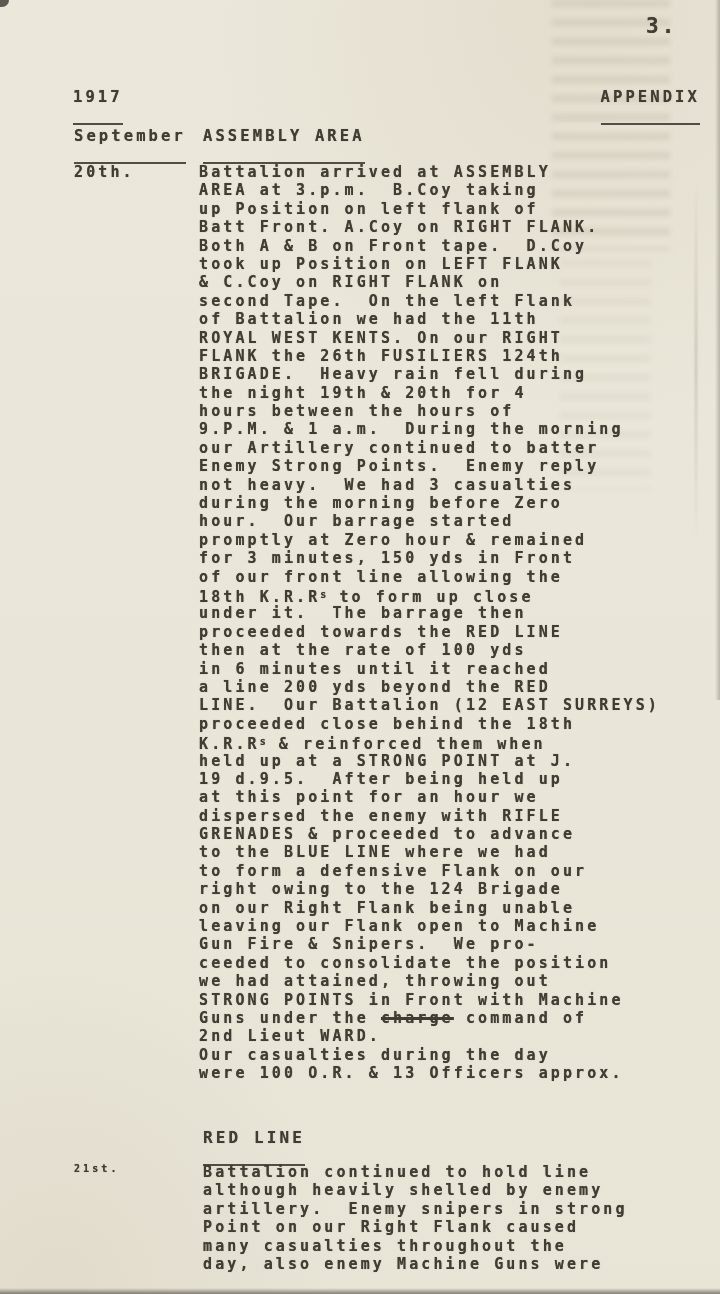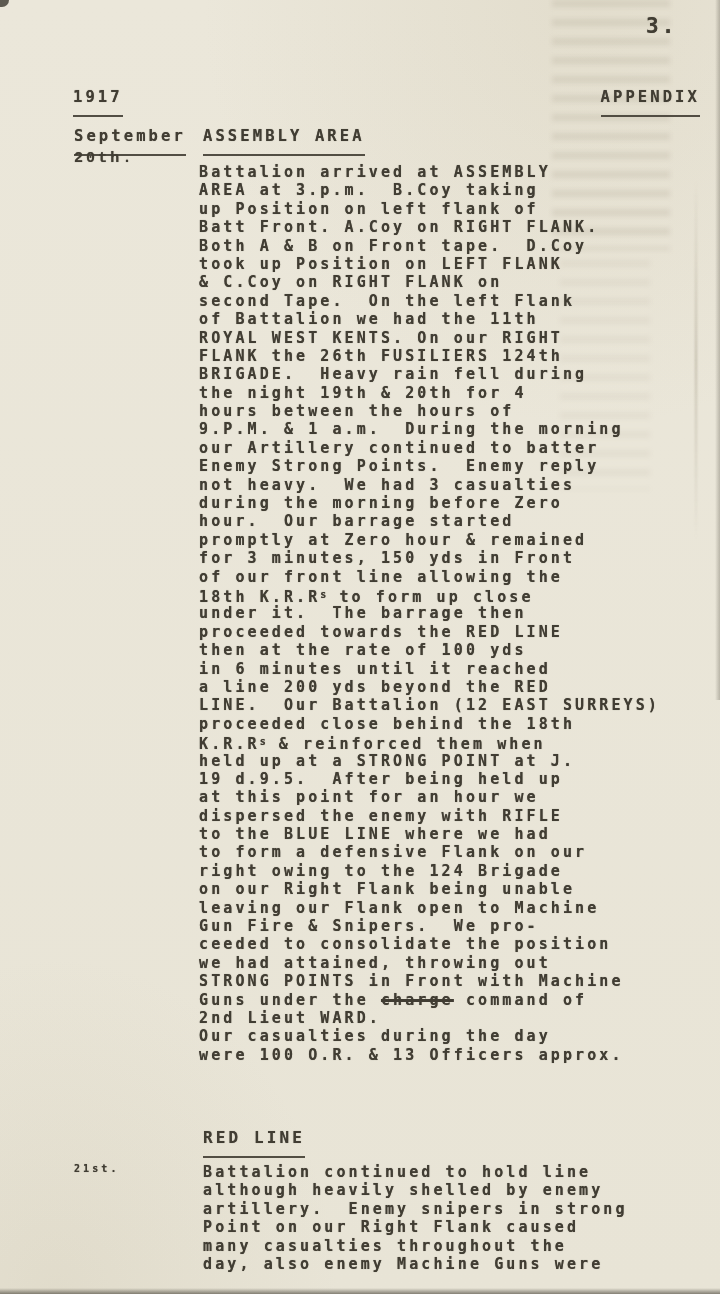--- a/index.html
+++ b/index.html
@@ -39,26 +39,26 @@
   }
   .corner-mark{
     position:absolute;left:0;top:0;width:9px;height:7px;
     background:#3a372e;border-bottom-right-radius:7px;opacity:.8;
   }
   .tw{
     font-weight:bold;
     letter-spacing:3.1px;
     text-shadow:0 0 0.7px rgba(65,61,51,0.75);
   }
-  .u{border-bottom:2.5px solid rgba(65,61,51,0.9);padding-bottom:9px;}
+  .u{border-bottom:2.5px solid rgba(65,61,51,0.9);padding-bottom:17px;}
   .page-number{position:absolute;left:646px;top:14px;font-size:21px;}
   .header-row{position:absolute;left:73px;top:88px;right:20px;display:flex;justify-content:space-between;font-size:15.5px;}
   .month-label{position:absolute;left:74px;top:127px;font-size:15.5px;}
   .sec1-heading{position:absolute;left:203px;top:127px;font-size:15.5px;}
-  .entry1-date{position:absolute;left:74px;top:150px;font-size:15px;font-family:Liberation Mono, monospace;}
+  .entry1-date{position:absolute;left:74px;top:163px;font-size:15px;}
   .entry1-lines{position:absolute;left:199px;top:163px;}
   .sec2-heading{position:absolute;left:203px;top:1128px;font-size:16px;}
   .entry2-date{position:absolute;left:74px;top:1163px;font-size:10px;}
   .entry2-lines{position:absolute;left:203px;top:1163px;}
   .tline{
     white-space:pre;
     font-size:15px;line-height:18.4px;height:18.4px;
   }
   .tline s{text-decoration-thickness:2.5px;}
   .tline sup{font-size:10px;vertical-align:4px;letter-spacing:1px;}
@@ -114,20 +114,21 @@
       <div class="tline">then at the rate of 100 yds</div>
       <div class="tline">in 6 minutes until it reached</div>
       <div class="tline">a line 200 yds beyond the RED</div>
       <div class="tline">LINE.  Our Battalion (12 EAST SURREYS)</div>
       <div class="tline">proceeded close behind the 18th</div>
       <div class="tline">K.R.R<sup>s</sup> &amp; reinforced them when</div>
       <div class="tline">held up at a STRONG POINT at J.</div>
       <div class="tline">19 d.9.5.  After being held up</div>
       <div class="tline">at this point for an hour we</div>
       <div class="tline">dispersed the enemy with RIFLE</div>
+      <div class="tline">GRENADES &amp; proceeded to advance</div>
       <div class="tline">to the BLUE LINE where we had</div>
       <div class="tline">to form a defensive Flank on our</div>
       <div class="tline">right owing to the 124 Brigade</div>
       <div class="tline">on our Right Flank being unable</div>
       <div class="tline">leaving our Flank open to Machine</div>
       <div class="tline">Gun Fire &amp; Snipers.  We pro-</div>
       <div class="tline">ceeded to consolidate the position</div>
       <div class="tline">we had attained, throwing out</div>
       <div class="tline">STRONG POINTS in Front with Machine</div>
       <div class="tline">Guns under the <s>charge</s> command of</div>

